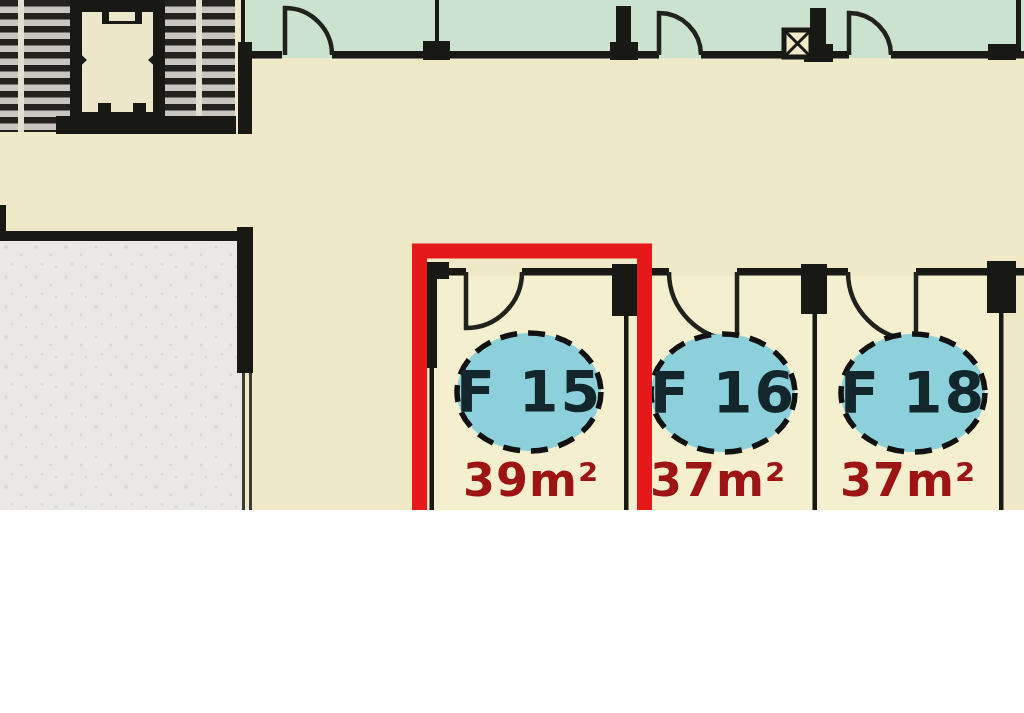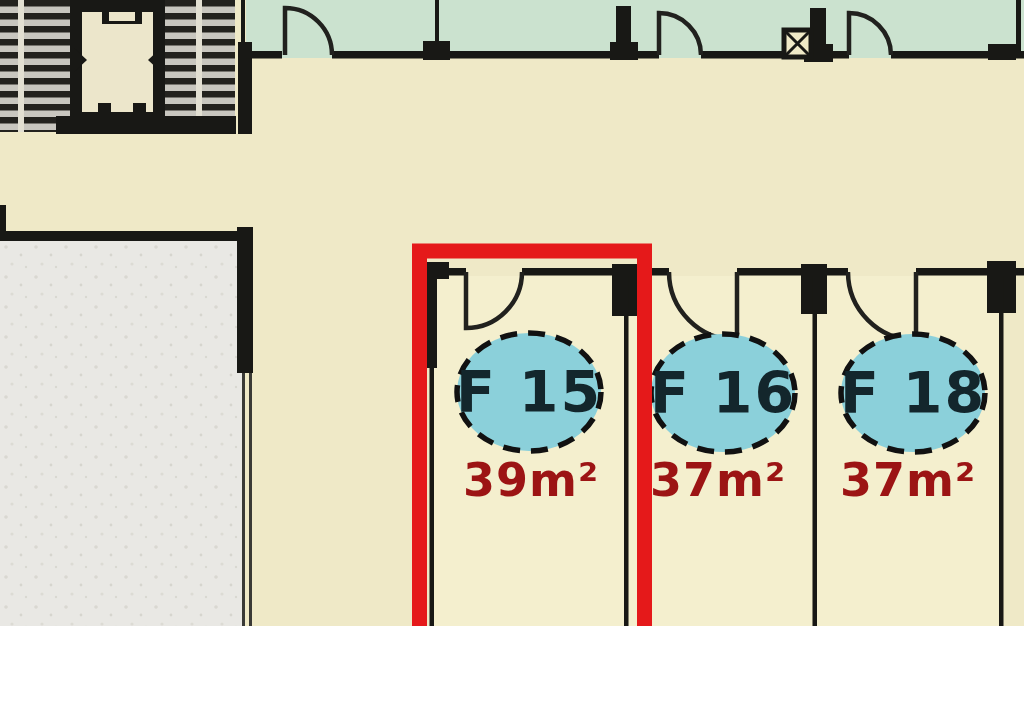--- a/index.html
+++ b/index.html
@@ -1,16 +1,16 @@
 <!DOCTYPE html>
 <html><head>
 <meta charset="utf-8">
 <style>
   html,body{margin:0;padding:0;background:#ffffff;}
-  .stage{position:relative;width:1024px;height:626px;overflow:hidden;background:#efe9c7;
+  .stage{position:relative;width:1024px;height:510px;overflow:hidden;background:#efe9c7;
          font-family:"DejaVu Sans", sans-serif;}
   .stage svg{display:block;filter:blur(0.45px);}
   text{font-family:"DejaVu Sans", sans-serif;font-weight:bold;}
   .unit-id{fill:#13262c;font-size:57px;letter-spacing:2px;}
   .unit-area{fill:#9c1414;font-size:46px;letter-spacing:1px;}
 </style>
 </head>
 <body>
 
 <div class="stage">

